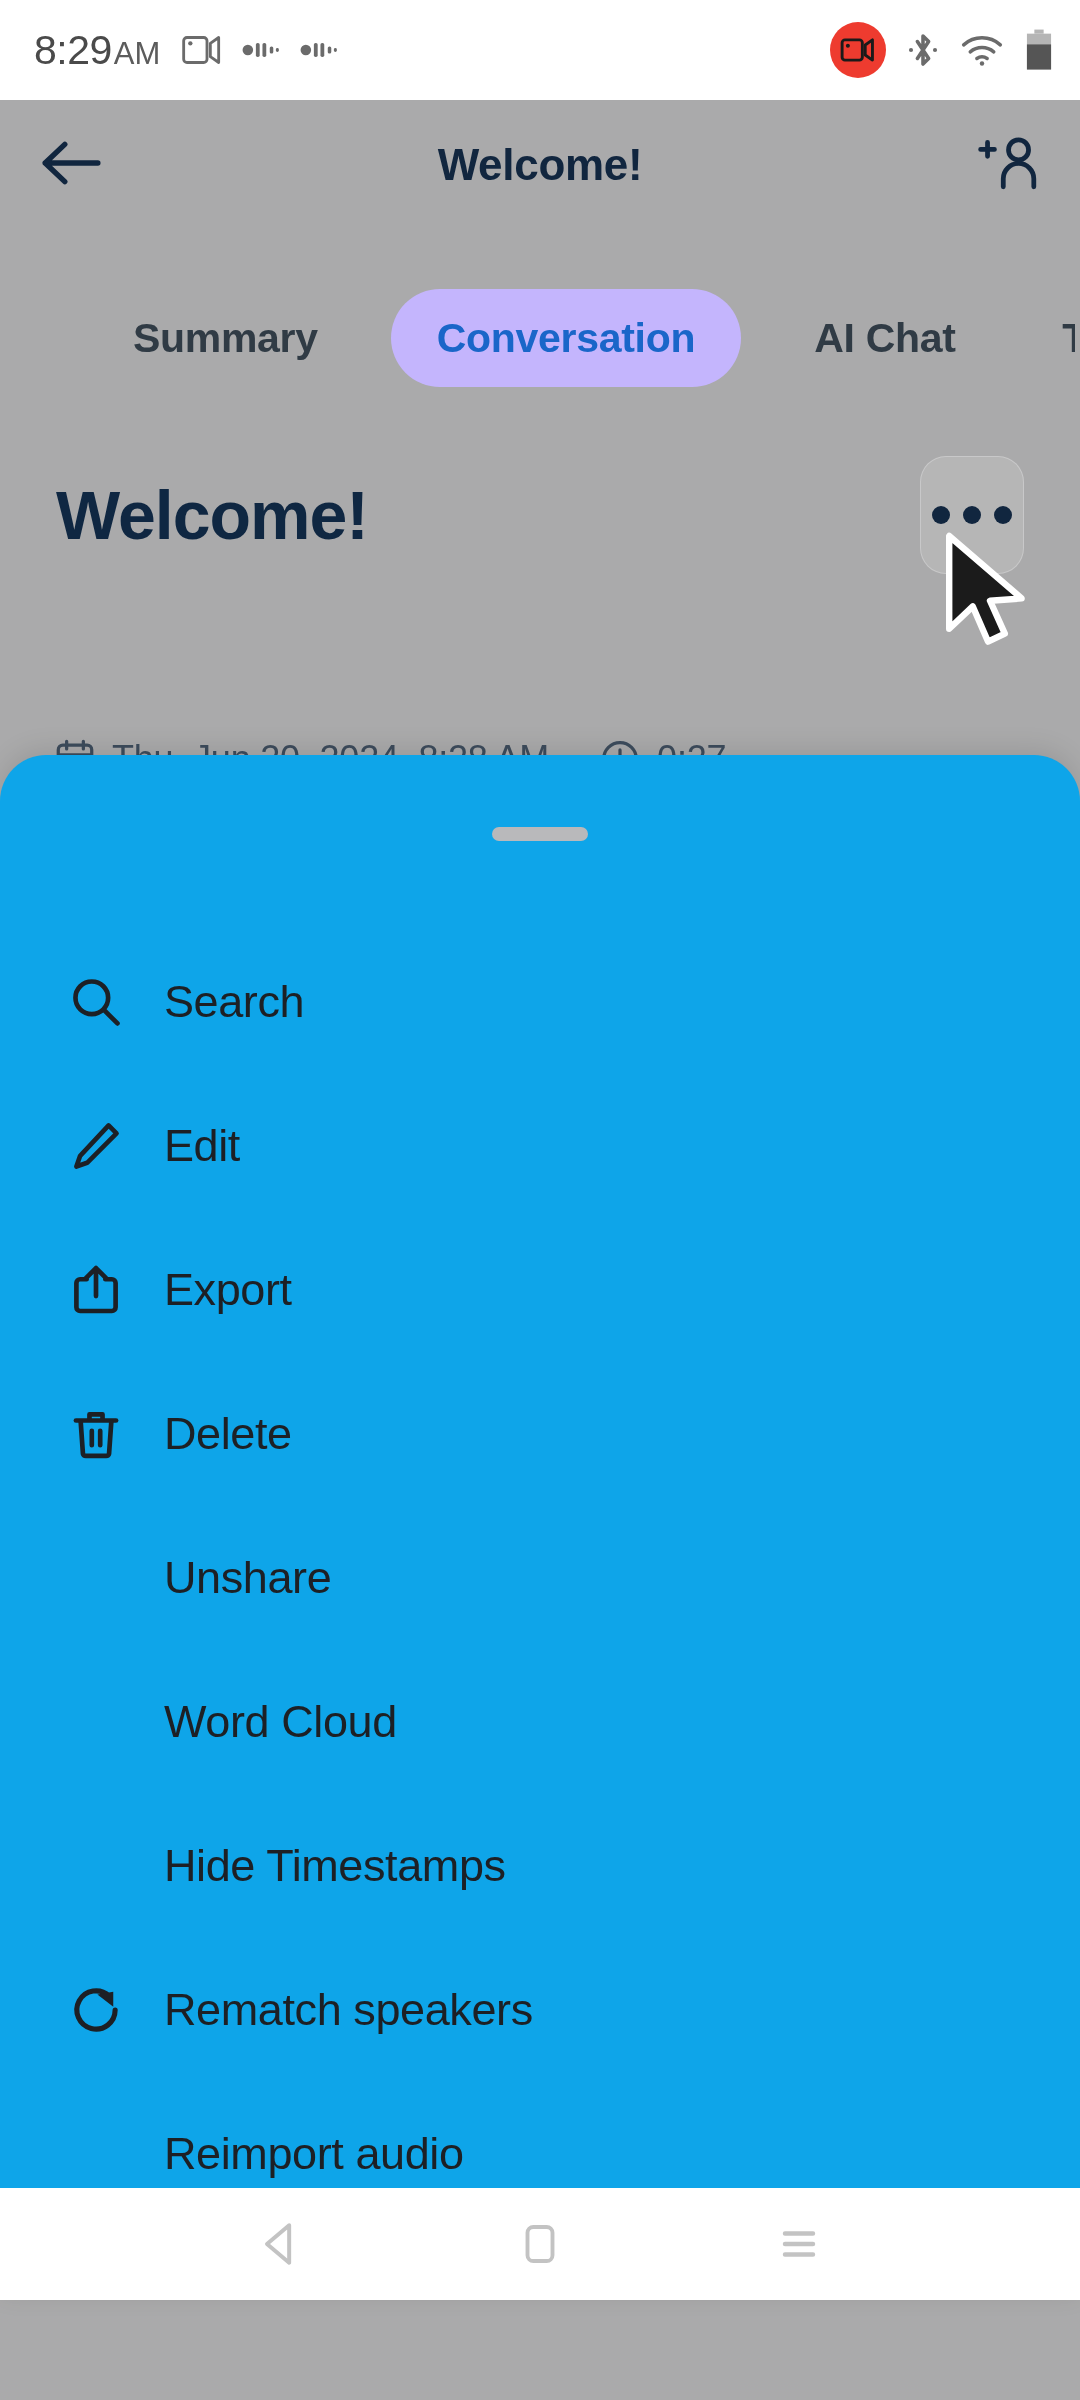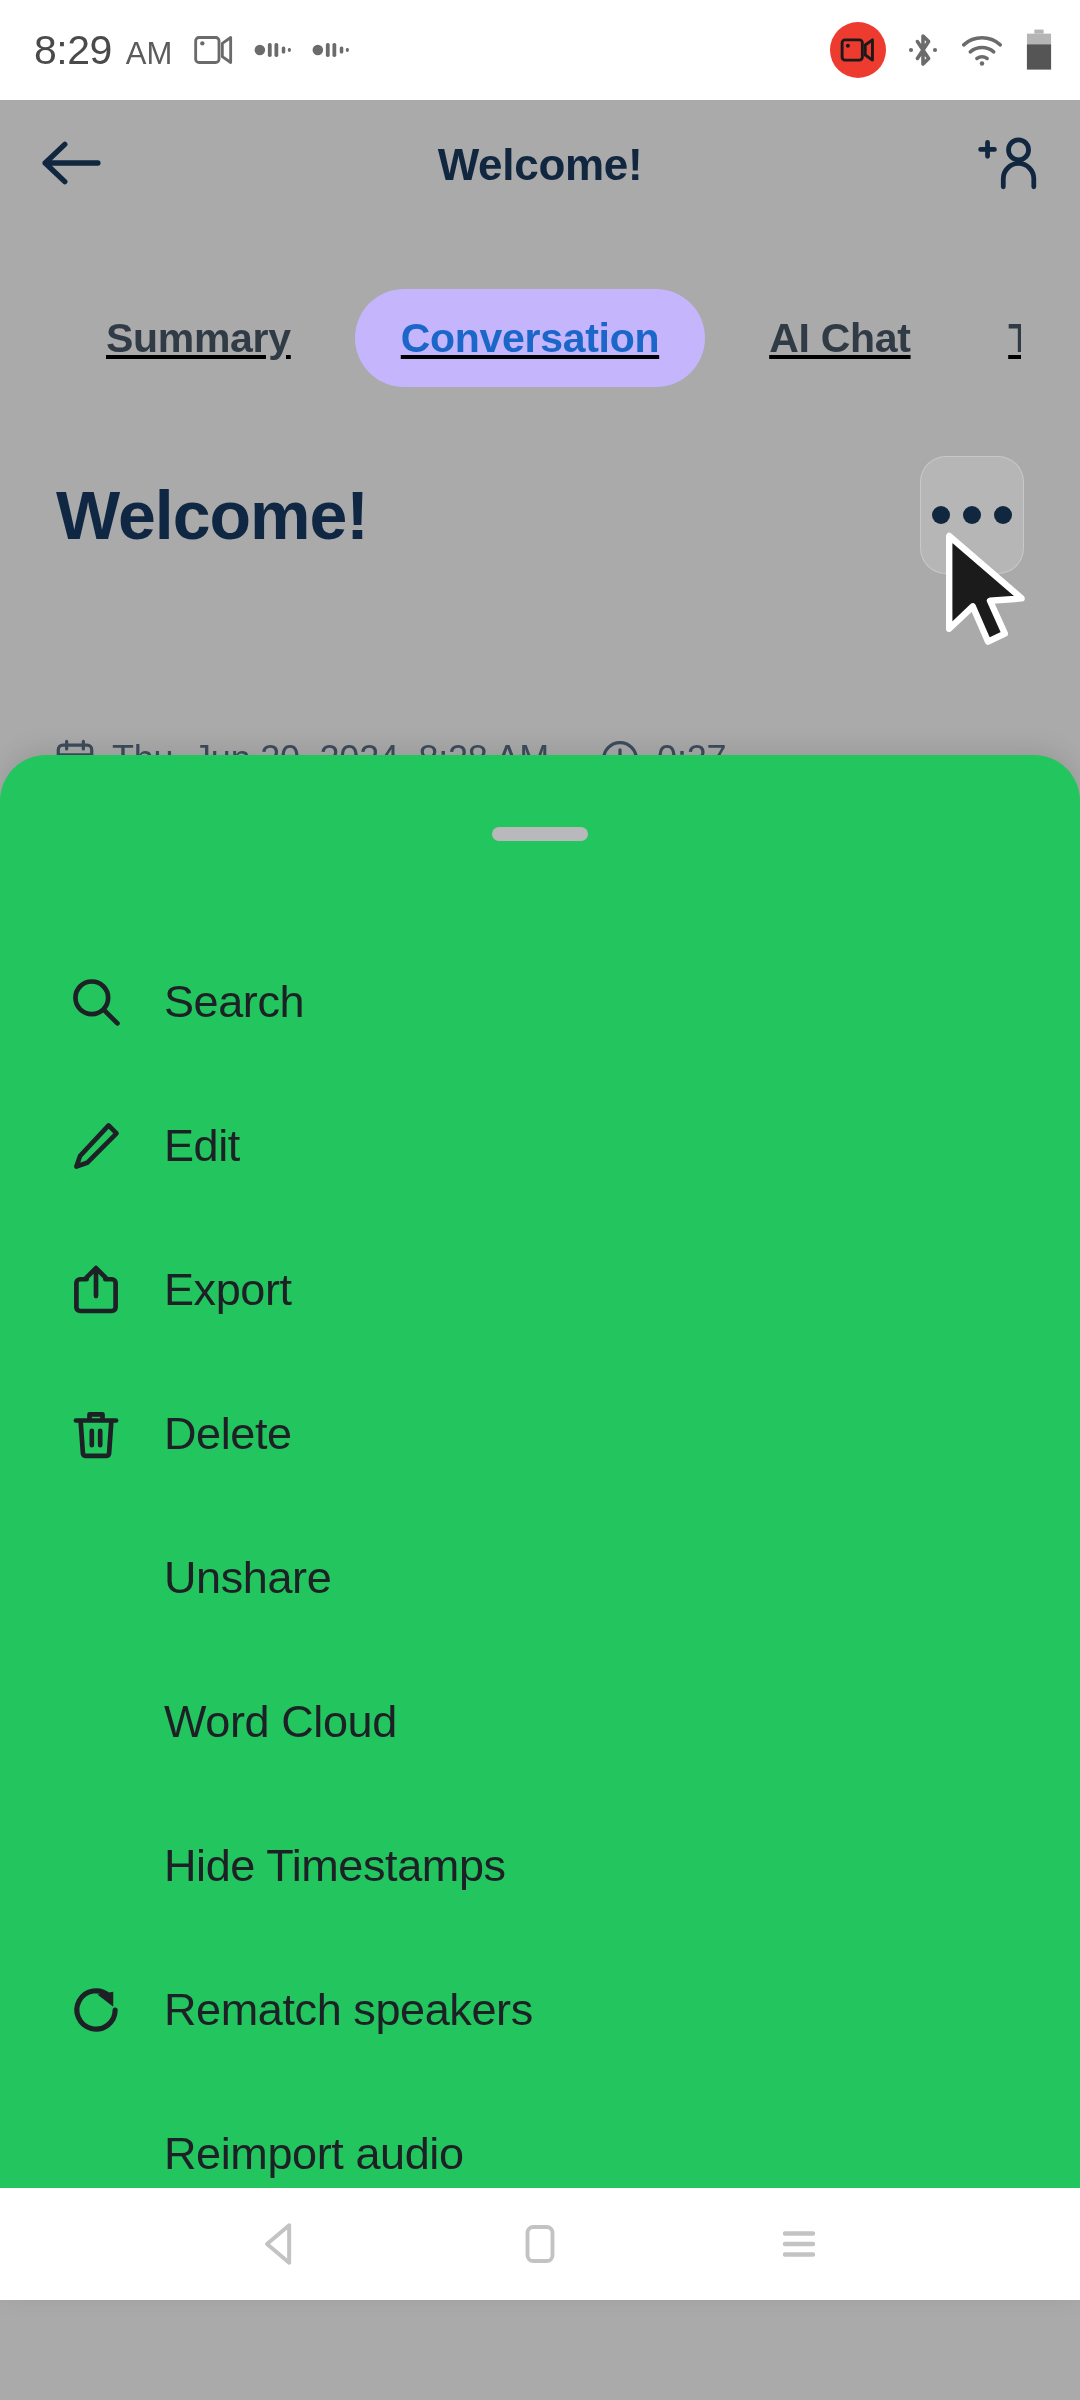--- a/index.html
+++ b/index.html
@@ -10,21 +10,21 @@
     overflow:hidden;
   }
   #screen { position:relative; width:1080px; height:2400px; background:#ffffff; }
 
   
   #status-bar{
     position:absolute; top:0; left:0; width:1080px; height:100px;
     background:#ffffff; display:flex; align-items:center;
     padding:0 28px 0 34px;
   }
-  .sb-left{ display:flex; align-items:baseline; gap:14px; }
+  .sb-left{ display:flex; align-items:baseline; gap:2px; }
   .sb-clock{ font-size:41px; color:#4a4a4a; letter-spacing:-.5px; }
   .sb-ampm{ font-size:31px; color:#5c5c5c; }
   .sb-icons-left{ display:flex; align-items:center; gap:20px; margin-left:22px; }
   .sb-right{ margin-left:auto; display:flex; align-items:center; gap:22px; }
   .rec-badge{
     width:56px;height:56px;border-radius:50%;background:#ee3b2f;
     display:flex;align-items:center;justify-content:center;
   }
 
   
@@ -42,23 +42,22 @@
   #appbar-title{
     position:absolute; left:0; right:0; text-align:center;
     font-size:44px; font-weight:600; color:#11263f; letter-spacing:-.3px;
   }
   .bar-btn{ position:relative; z-index:2; }
   #add-person-btn{ margin-left:auto; }
 
   
   #tabs{
     position:absolute; top:172px; left:0; width:1080px; height:132px;
-    display:flex; align-items:center; gap:18px; padding-left:60px;
+    display:flex; align-items:center; gap:27px; padding-left:87px;
     overflow:hidden;
-    text-decoration:underline;
   }
   .tab{
     height:98px; display:flex; align-items:center; justify-content:center;
     padding:0 46px; border-radius:49px;
     font-size:41px; font-weight:600; color:#303b45; white-space:nowrap;
     letter-spacing:-.3px;
   }
   .tab.active{ background:#c4b5fd; color:#1a66c9; }
   .tab.clipped{ padding-right:0; width:24px; overflow:hidden; }
 
@@ -82,21 +81,21 @@
   }
   #meta2{
     position:absolute; top:740px; left:56px; display:flex; align-items:center; gap:18px;
     font-size:36px; color:#3d4c5c; letter-spacing:-.2px;
   }
   .meta-gap{ width:16px; }
 
   
   #sheet{
     position:absolute; left:0; top:755px; width:1080px; height:1545px;
-    background:#22c55e; border-radius:46px 46px 0 0;
+    background:#0ea5e9; border-radius:46px 46px 0 0;
     box-shadow:0 -6px 26px rgba(0,0,0,.10);
   }
   #sheet-handle{
     position:absolute; top:72px; left:50%; transform:translateX(-50%);
     width:96px; height:14px; border-radius:7px; background:#b9b9bb;
   }
   #menu{ position:absolute; top:175px; left:0; width:1080px; }
   .menu-item{
     height:144px; display:flex; align-items:center; padding-left:68px;
   }

